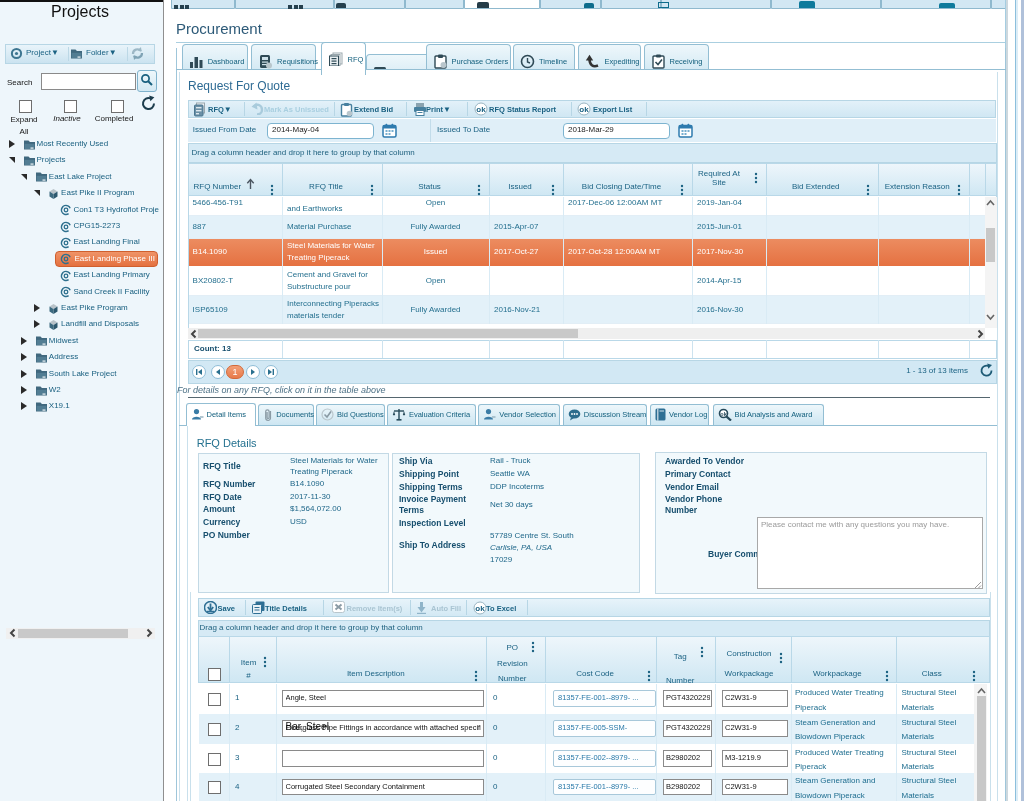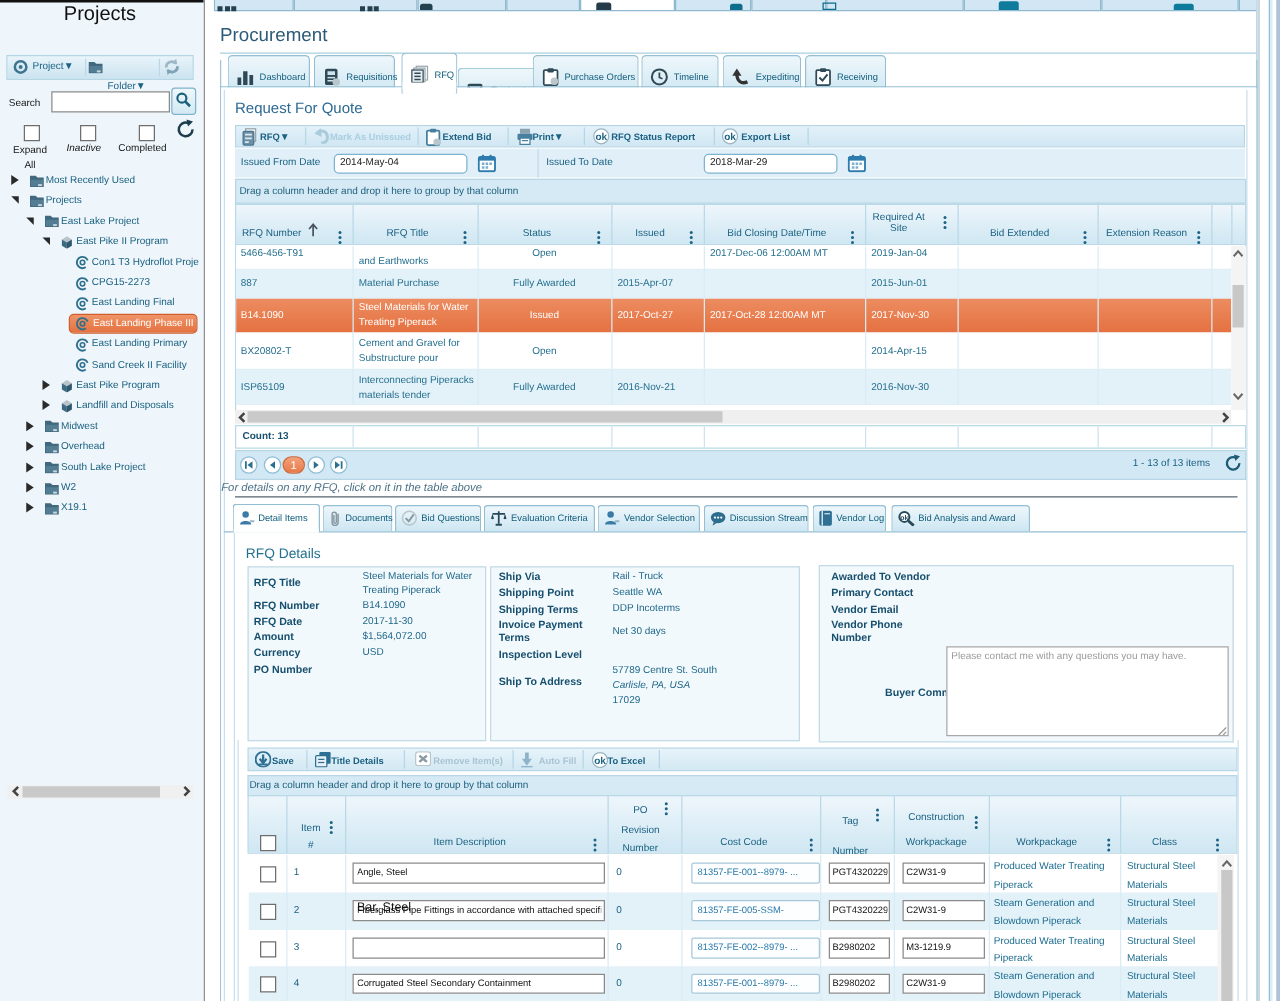--- a/index.html
+++ b/index.html
@@ -35,21 +35,21 @@
 <div class="ab" style="left:10px;top:47px;"><svg width="13" height="13" viewBox="0 0 13 13">
         <circle cx="6.5" cy="6.5" r="4.6" fill="none" stroke="#3d7590" stroke-width="2"></circle>
         <circle cx="6.5" cy="6.5" r="1.6" fill="#3d7590"></circle>
       </svg></div>
 <div class="ab" style="left:26px;top:48px;color:#1b6283;">Project<span style="font-size:8px;">▼</span></div>
 <div class="ab" style="left:70px;top:48px;"><svg width="13" height="11" viewBox="0 0 13 11">
         <path d="M1 3 L1 1.5 L5.5 1.5 L7 3 L12 3 L12 10.5 L1 10.5 Z" fill="#40687e"></path>
         <path d="M1.6 4.8 L11.4 4.8 L11.4 10 L1.6 10 Z" fill="#527d93"></path>
         <rect x="7.5" y="8.3" width="3" height="1.6" fill="#c8d6dd"></rect>
       </svg></div>
-<div class="ab" style="left:86px;top:48px;color:#1b6283;margin-top:16px;">Folder<span style="font-size:8px;">▼</span></div>
+<div class="ab" style="left:86px;top:48px;color:#1b6283;">Folder<span style="font-size:8px;">▼</span></div>
 <div class="ab" style="left:130px;top:46px;"><svg width="15" height="15" viewBox="0 0 15 15">
         <path d="M3 8 A4.5 4.5 0 0 1 11 5" fill="none" stroke="#9db8c6" stroke-width="2.2"></path>
         <path d="M12 7 A4.5 4.5 0 0 1 4 10" fill="none" stroke="#7fa3b5" stroke-width="2.2"></path>
         <path d="M11 1 L11.6 5.4 L7.4 4.4 Z" fill="#9db8c6"></path>
         <path d="M4 14 L3.4 9.6 L7.6 10.6 Z" fill="#7fa3b5"></path>
       </svg></div>
 <div class="ab" style="left:7px;top:78px;color:#161616;">Search</div>
 <div class="ab" style="left:41px;top:73px;width:93px;height:15px;background:#fff;border:1px solid #8a8a8a;"></div>
 <div class="ab" style="left:137px;top:70px;width:18px;height:20px;background:linear-gradient(#eef7fb,#d4e9f3);border:1px solid #7fb2cc;border-radius:3px;"><svg width="14" height="14" viewBox="0 0 14 14" style="margin:2px 0 0 2px;">
         <circle cx="5.5" cy="5.5" r="3.6" fill="none" stroke="#19607f" stroke-width="1.7"></circle>
@@ -148,21 +148,21 @@
         <path d="M1.6 4.8 L11.4 4.8 L11.4 10 L1.6 10 Z" fill="#527d93"></path>
         <rect x="7.5" y="8.3" width="3" height="1.6" fill="#c8d6dd"></rect>
       </svg></div>
 <div class="treerow" style="left:48.8px;top:335.8px;">Midwest</div>
 <div class="ab" style="left:21.3px;top:353.2px;width:0;height:0;border-top:4.5px solid transparent;border-bottom:4.5px solid transparent;border-left:6px solid #2a2a2a;"></div>
 <div class="ab" style="left:35.3px;top:351.7px;"><svg width="13" height="11" viewBox="0 0 13 11">
         <path d="M1 3 L1 1.5 L5.5 1.5 L7 3 L12 3 L12 10.5 L1 10.5 Z" fill="#40687e"></path>
         <path d="M1.6 4.8 L11.4 4.8 L11.4 10 L1.6 10 Z" fill="#527d93"></path>
         <rect x="7.5" y="8.3" width="3" height="1.6" fill="#c8d6dd"></rect>
       </svg></div>
-<div class="treerow" style="left:48.8px;top:352.2px;">Overhead</div>
+<div class="treerow" style="left:48.8px;top:352.2px;">Address</div>
 <div class="ab" style="left:21.3px;top:369.6px;width:0;height:0;border-top:4.5px solid transparent;border-bottom:4.5px solid transparent;border-left:6px solid #2a2a2a;"></div>
 <div class="ab" style="left:35.3px;top:368.1px;"><svg width="13" height="11" viewBox="0 0 13 11">
         <path d="M1 3 L1 1.5 L5.5 1.5 L7 3 L12 3 L12 10.5 L1 10.5 Z" fill="#40687e"></path>
         <path d="M1.6 4.8 L11.4 4.8 L11.4 10 L1.6 10 Z" fill="#527d93"></path>
         <rect x="7.5" y="8.3" width="3" height="1.6" fill="#c8d6dd"></rect>
       </svg></div>
 <div class="treerow" style="left:48.8px;top:368.6px;">South Lake Project</div>
 <div class="ab" style="left:21.3px;top:386.0px;width:0;height:0;border-top:4.5px solid transparent;border-bottom:4.5px solid transparent;border-left:6px solid #2a2a2a;"></div>
 <div class="ab" style="left:35.3px;top:384.5px;"><svg width="13" height="11" viewBox="0 0 13 11">
         <path d="M1 3 L1 1.5 L5.5 1.5 L7 3 L12 3 L12 10.5 L1 10.5 Z" fill="#40687e"></path>

